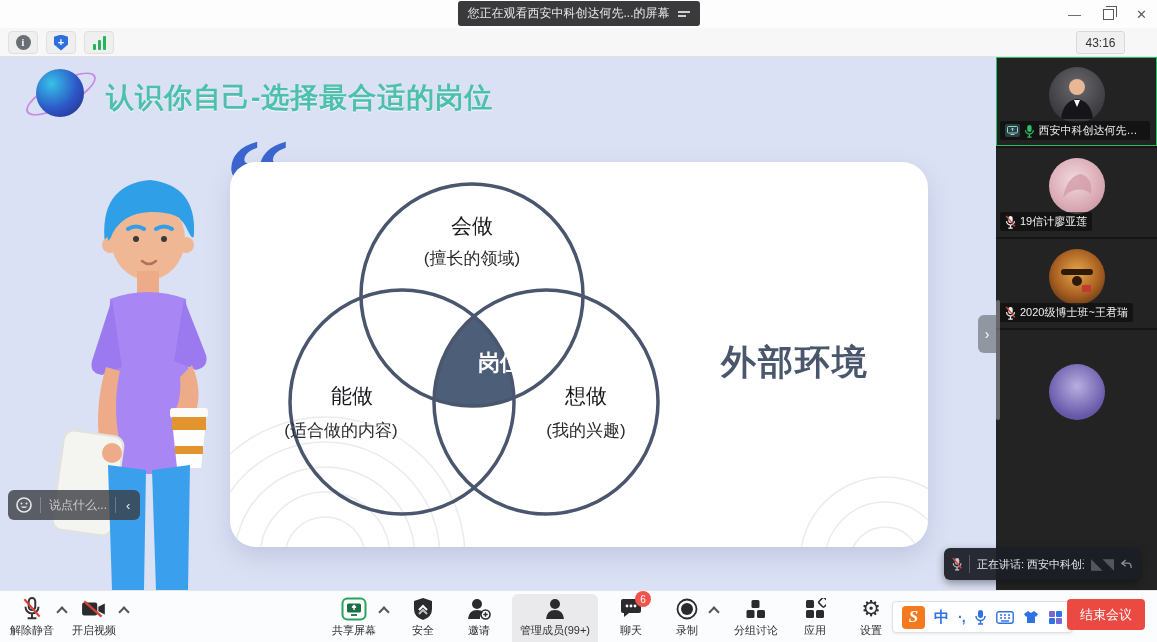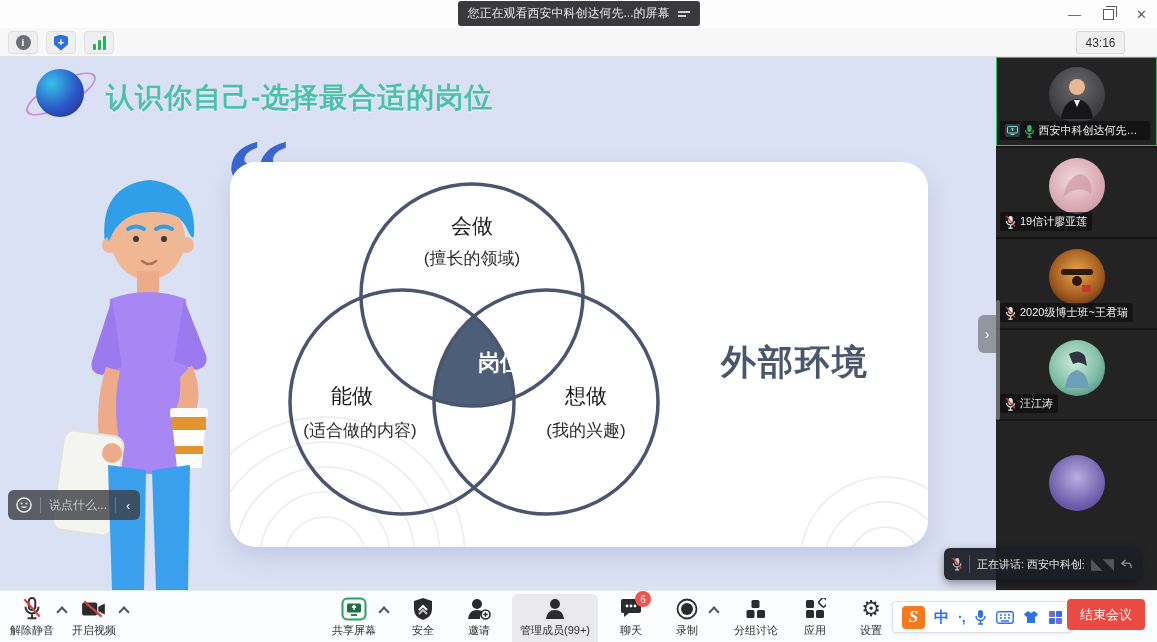--- a/index.html
+++ b/index.html
@@ -215,21 +215,21 @@
             </g>
           </g>
 
         <circle cx="242" cy="133" r="111" fill="none" stroke="#49566e" stroke-width="3.5"></circle>
         <circle cx="172" cy="240" r="112" fill="none" stroke="#49566e" stroke-width="3.5"></circle>
         <circle cx="316" cy="240" r="112" fill="none" stroke="#49566e" stroke-width="3.5"></circle>
       </svg>
       <div class="vlabel vl-main" style="left:242px; top:64px;">会做</div>
       <div class="vlabel vl-sub" style="left:242px; top:96px;text-align:right;">(擅长的领域)</div>
       <div class="vlabel vl-main" style="left:122px; top:234px;">能做</div>
-      <div class="vlabel vl-sub" style="left:130px; top:268px;text-align:right;">(适合做的内容)</div>
+      <div class="vlabel vl-sub" style="left:111px; top:268px;text-align:right;">(适合做的内容)</div>
       <div class="vlabel vl-main" style="left:356px; top:234px;">想做</div>
       <div class="vlabel vl-sub" style="left:356px; top:268px;">(我的兴趣)</div>
       <div class="vlabel vl-center" style="left:242px; top:201px;">岗位</div>
       <div class="side-text">外部环境</div>
     </div>
 
     <div class="chat-bubble">
       <svg width="16" height="16" viewBox="0 0 16 16">
         <circle cx="8" cy="8" r="7" fill="none" stroke="#e8e8e8" stroke-width="1.6"></circle>
         <circle cx="5.5" cy="6.5" r="1" fill="#e8e8e8"></circle>
@@ -299,36 +299,20 @@
       <div class="namebar">
         <svg width="11" height="14" viewBox="0 0 12 16">
           <rect x="3.5" y="1" width="5" height="8" rx="2.5" fill="#f0f0f0"></rect>
           <path d="M1.5,7 a4.5,4.5 0 0 0 9,0 M6,11.5 V15 M3.5,15 h5" stroke="#f0f0f0" stroke-width="1.4" fill="none"></path>
           <path d="M1,1 L11,13" stroke="#d8413a" stroke-width="1.6"></path>
         </svg>
         <span class="pname">2020级博士班~王君瑞</span>
       </div>
     </div>
 
-    <div class="tile">
-      <div class="avatar av-teal">
-        <svg width="56" height="56" viewBox="0 0 56 56">
-            <path d="M20,14 Q30,8 36,16 L38,26 Q30,20 24,24 Z" fill="#2e3440"></path>
-            <path d="M16,48 Q18,32 28,30 Q38,32 40,48 Z" fill="#6f9fb8"></path>
-          </svg>
-      </div>
-      <div class="namebar">
-        <svg width="11" height="14" viewBox="0 0 12 16">
-          <rect x="3.5" y="1" width="5" height="8" rx="2.5" fill="#f0f0f0"></rect>
-          <path d="M1.5,7 a4.5,4.5 0 0 0 9,0 M6,11.5 V15 M3.5,15 h5" stroke="#f0f0f0" stroke-width="1.4" fill="none"></path>
-          <path d="M1,1 L11,13" stroke="#d8413a" stroke-width="1.6"></path>
-        </svg>
-        <span class="pname">汪江涛</span>
-      </div>
-    </div>
 
     <div class="tile partial">
       <div class="avatar av-purp" style="top:34px;"></div>
     </div>
   </div>
   <div class="sidebar-scroll"></div>
 
   <div class="toast">
     <svg width="13" height="16" viewBox="0 0 12 16">
       <rect x="3.5" y="1" width="5" height="8" rx="2.5" fill="#c8c8cc"></rect>

